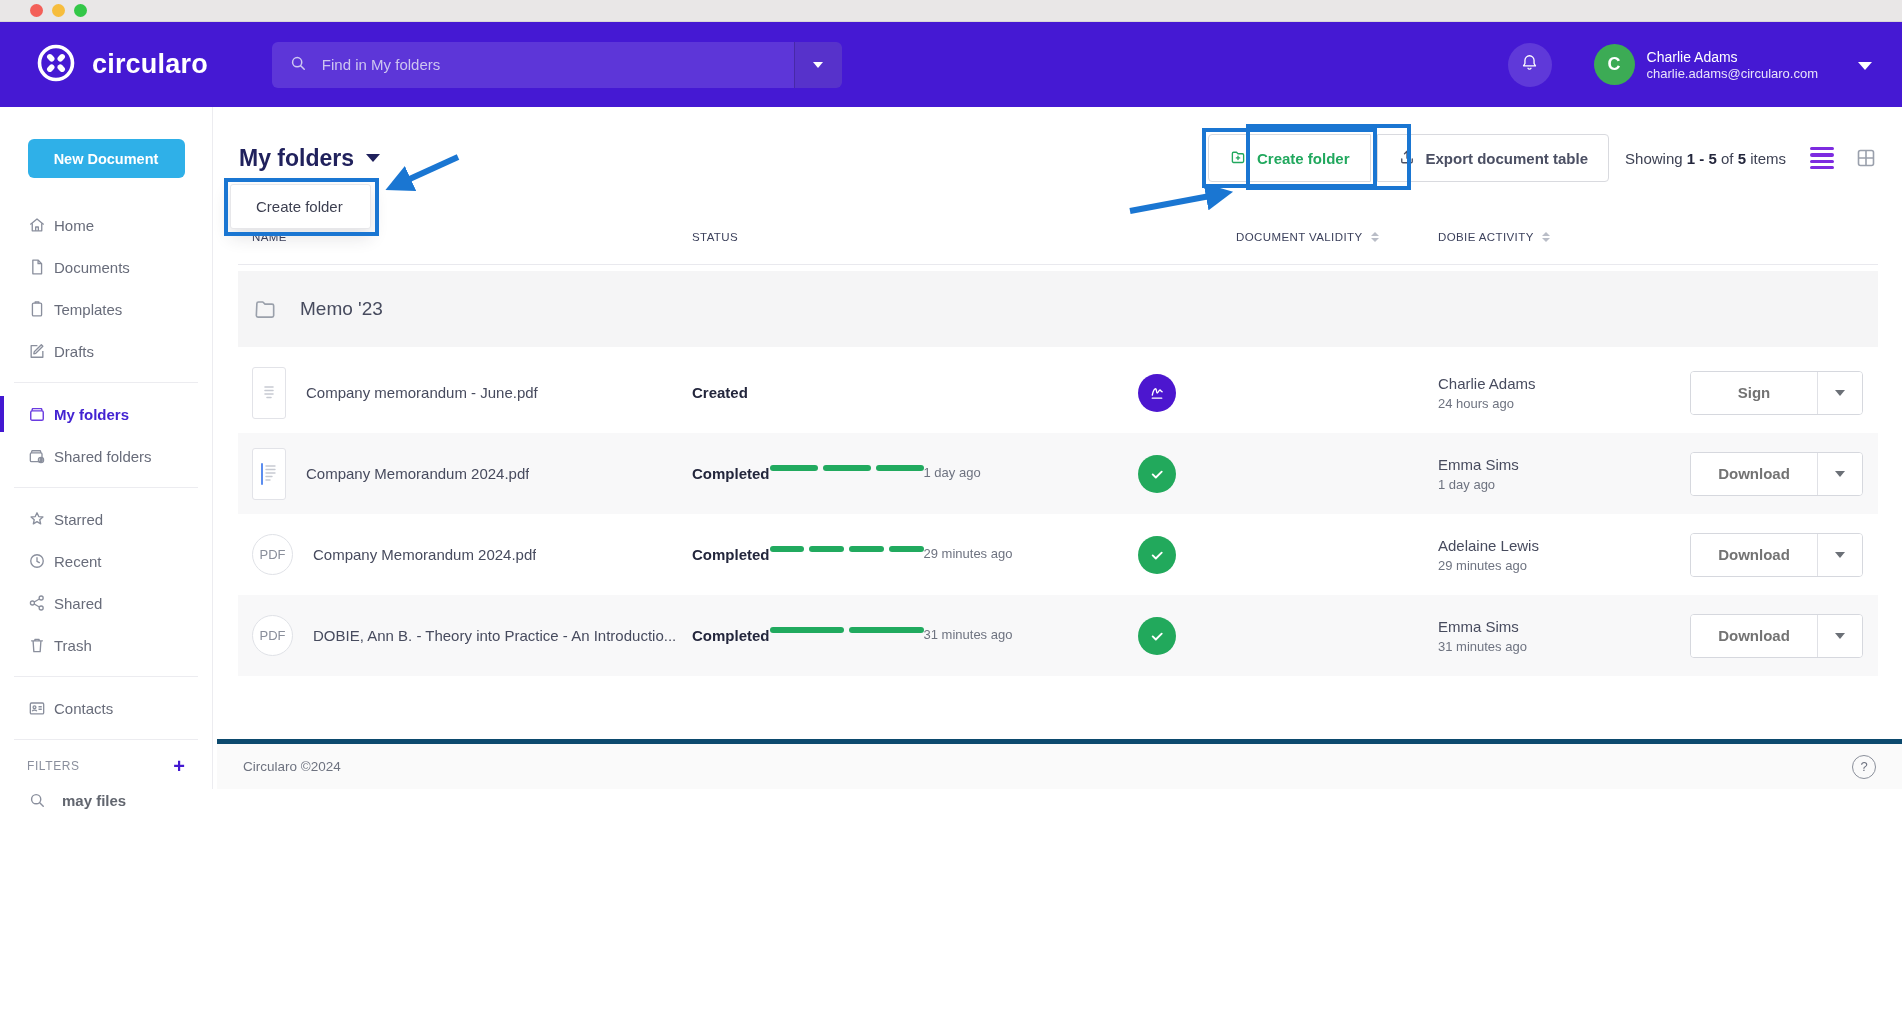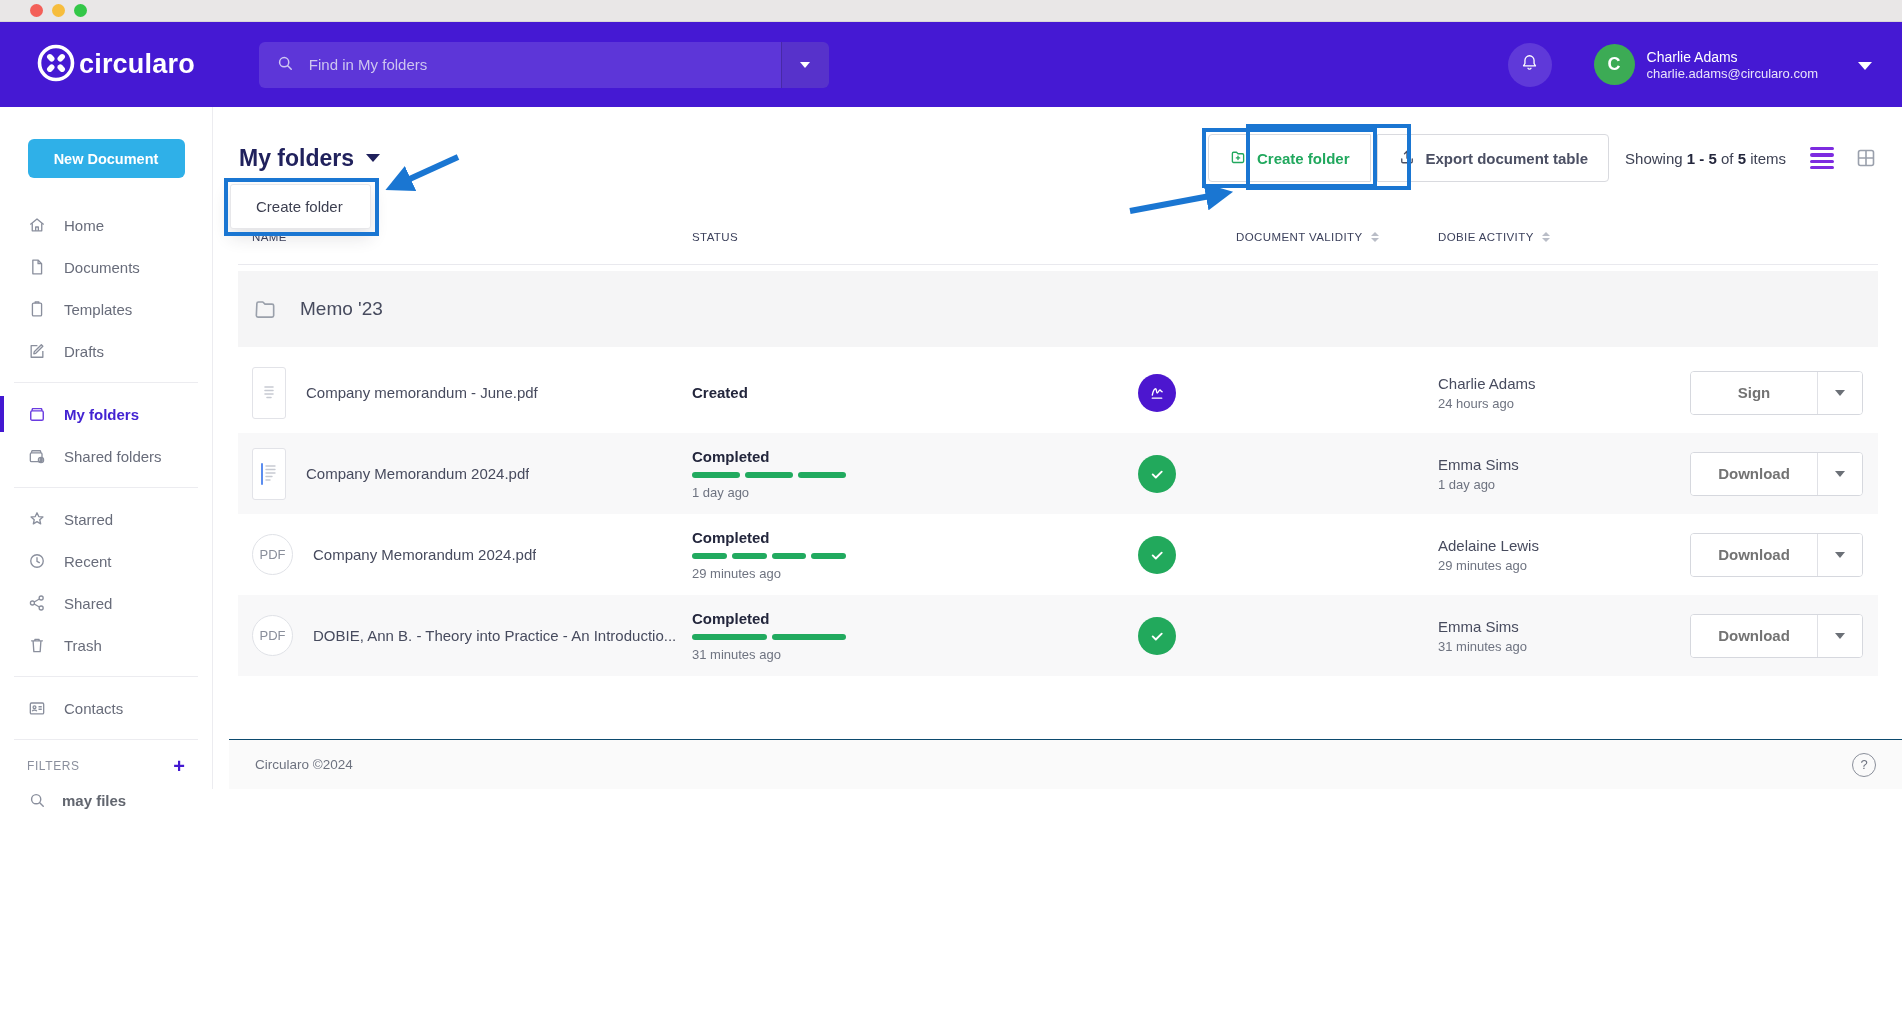--- a/index.html
+++ b/index.html
@@ -11,21 +11,21 @@
   }
 
   
   .titlebar { height:22px; background:#e9e7e7; border-bottom:1px solid #d9d7d7;
     display:flex; align-items:center; padding-left:30px; gap:9px; }
   .traffic { width:13px; height:13px; border-radius:50%; }
   .traffic.red { background:#f35f58; } .traffic.yellow { background:#f6bd3d; } .traffic.green { background:#33c748; }
 
   
   .appbar { height:85px; background:#4519d3; display:flex; align-items:center; padding:0 30px 0 36px; }
-  .logo { display:flex; align-items:center; gap:3px;text-align:right; }
+  .logo { display:flex; align-items:center; gap:16px;text-align:right; }
   .brand { color:#fff; font-size:27px; font-weight:bold; letter-spacing:.2px; }
   .searchbox { margin-left:64px; width:570px; height:46px; background:rgba(255,255,255,.13);
     border-radius:6px; display:flex; align-items:center; }
   .searchbox .mag { margin:0 14px 0 16px; color:#cfc8f2; }
   .searchbox input { flex:1; background:transparent; border:none; outline:none; color:#fff; font-size:15px;
     font-family:inherit; }
   .searchbox input::placeholder { color:#cdc5f0; }
   .search-drop { width:48px; height:46px; border-left:1px solid rgba(0,0,0,.18); display:flex;
     align-items:center; justify-content:center; background:rgba(0,0,0,.06); border-radius:0 6px 6px 0; }
   .bellwrap { margin-left:auto; width:44px; height:44px; border-radius:50%; background:rgba(255,255,255,.14);
@@ -40,21 +40,21 @@
   .caret-down { width:0; height:0; border-left:5px solid transparent; border-right:5px solid transparent;
     border-top:6px solid currentColor; display:inline-block; }
   .caret-down.big { border-left-width:7px; border-right-width:7px; border-top-width:8px; }
 
   
   .shell { display:flex; height:682px; }
   .sidebar { width:213px; border-right:1px solid #ececf0; padding-top:32px; flex-shrink:0; }
   .new-doc { display:block; margin:0 auto; width:157px; height:39px; background:#2fb0e8; color:#fff;
     border:none; border-radius:6px; font-size:14.5px; font-weight:bold; font-family:inherit; cursor:pointer; }
   .nav { margin-top:26px; }
-  .nav-item { height:42px; display:flex; align-items:center; gap:17px; padding-left:27px;
+  .nav-item { height:42px; display:flex; align-items:center; gap:7px; padding-left:27px;
     color:#686c7a; font-size:15px; cursor:pointer; position:relative; }
   .nav-item .nicon { color:#8a8f9d; display:flex; }
   .nav-item.active { color:#4323d2; font-weight:bold; }
   .nav-item.active .nicon { color:#6a3be0; }
   .nav-item.active::before { content:""; position:absolute; left:0; top:3px; bottom:3px; width:4px; background:#4318d1; }
   .nav-divider { height:1px; background:#ececf0; margin:10px 14px 10px 14px; }
   .filters-row { display:flex; align-items:center; padding:6px 27px 0 27px; }
   .filters-label { font-size:12px; letter-spacing:.6px; color:#8a8f9d; }
   .filters-add { margin-left:auto; color:#4318d1; font-size:20px; font-weight:bold; cursor:pointer; line-height:1; }
   .saved-filter { margin-top:14px; display:flex; align-items:center; gap:15px; padding-left:27px;
@@ -98,21 +98,21 @@
   .trow { display:grid; grid-template-columns:454px 438px 308px 252px 1fr; height:81px; align-items:center; }
   .trow.alt { background:#f8f8f9; }
   .cell-name { display:flex; align-items:center; gap:20px; padding-left:14px; min-width:0; }
   .doc-name { font-size:15px; color:#474b5e; white-space:nowrap; overflow:hidden; text-overflow:ellipsis; cursor:pointer; }
   .thumb { width:34px; height:52px; background:#fff; border:1px solid #e2e3e8; border-radius:3px;
     display:flex; align-items:center; justify-content:center; flex-shrink:0; }
   .pdf-badge { width:41px; height:41px; border-radius:50%; background:#fff; border:1px solid #e0e2e7;
     color:#8a8f9b; font-size:13px; display:flex; align-items:center; justify-content:center; flex-shrink:0; }
 
   .cell-status { font-size:15px; color:#23263c; font-weight:bold; }
-  .status-stack { display:flex; flex-direction:column; gap:7px; }
+  .status-stack { display:flex; }
   .progress { display:flex; gap:5px; width:154px; }
   .progress .seg { flex:1; height:6px; border-radius:3px; background:#21aa5f; }
   .status-time { font-size:13px; color:#6e7380; font-weight:normal; }
 
   .validity-circle { width:38px; height:38px; border-radius:50%; display:flex; align-items:center;
     justify-content:center; margin-left:8px; }
   .validity-circle.signature { background:#4c16cf; }
   .validity-circle.approved { background:#22a95c; }
 
   .cell-activity .act-name { font-size:15px; color:#474b5e; }
@@ -120,22 +120,22 @@
 
   .action-btn { width:173px; height:44px; background:#fff; border:1px solid #d6d8de; border-radius:4px;
     display:flex; align-items:stretch; overflow:hidden; }
   .action-main { flex:1; display:flex; align-items:center; justify-content:center; font-size:15px;
     font-weight:bold; color:#737373; cursor:pointer; background:#fff; border:none; font-family:inherit; }
   .action-caret { width:45px; border-left:1px solid #e0e1e6; display:flex; align-items:center;
     justify-content:center; color:#6b7077; cursor:pointer; background:#fff; border-top:none; border-right:none; border-bottom:none; }
   .action-caret .caret-down { border-left-width:5px; border-right-width:5px; border-top-width:6px; }
 
   
-  .footer { position:absolute; left:16px; right:0; bottom:0; height:50px; background:#fafafa;
-    border-top:1px solid #0c4a6e; display:flex; align-items:center; padding:0 26px; }
+  .footer { position:absolute; left:4px; right:0; bottom:0; height:50px; background:#fafafa;
+    border-top:5px solid #0c4a6e; display:flex; align-items:center; padding:0 26px; }
   .copyright { font-size:13.5px; color:#6e7380; }
   .help-circle { margin-left:auto; width:24px; height:24px; border-radius:50%; border:1.6px solid #8a8f9a;
     color:#6e7380; font-size:13px; display:flex; align-items:center; justify-content:center; cursor:pointer; }
 
   
   .popup { position:absolute; left:230px; top:184px; width:141px; height:45px; background:#fff;
     border:1px solid #e7e7ea; border-radius:3px; box-shadow:0 8px 18px rgba(40,40,60,.14);
     display:flex; align-items:center; padding-left:25px; font-size:15px; color:#3c3f50; cursor:pointer; z-index:5; }
   .ann-rect { position:absolute; border:4px solid #1a76d2; z-index:6; pointer-events:none; }
   .ann-rect.r1 { left:224px; top:178px; width:155px; height:58px; }

